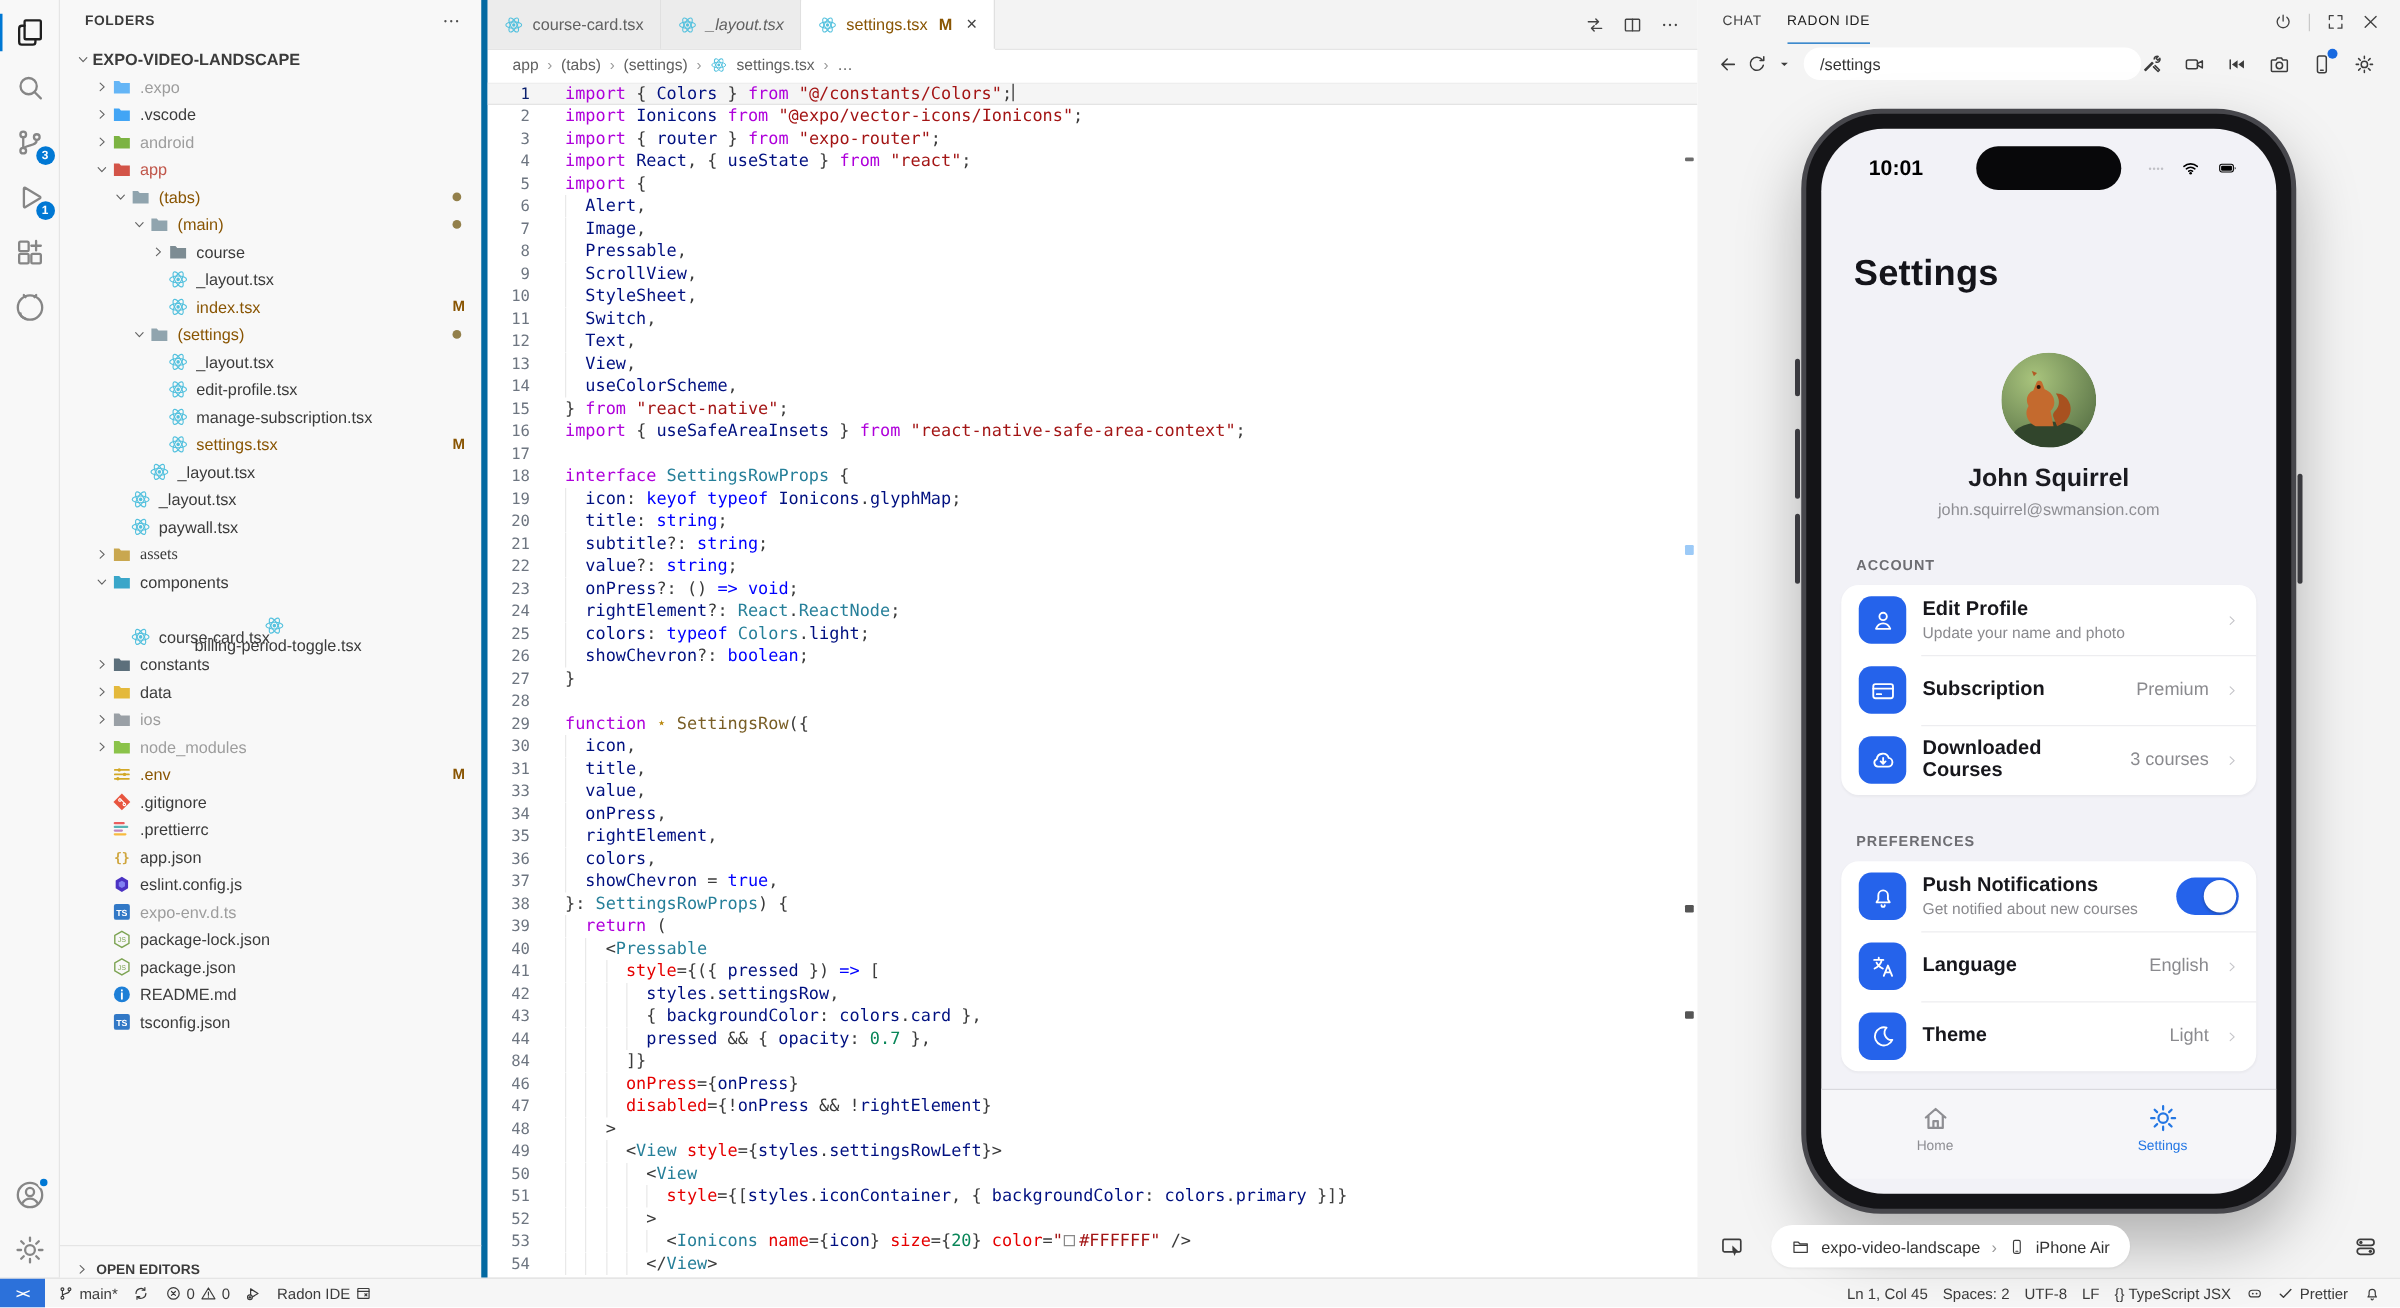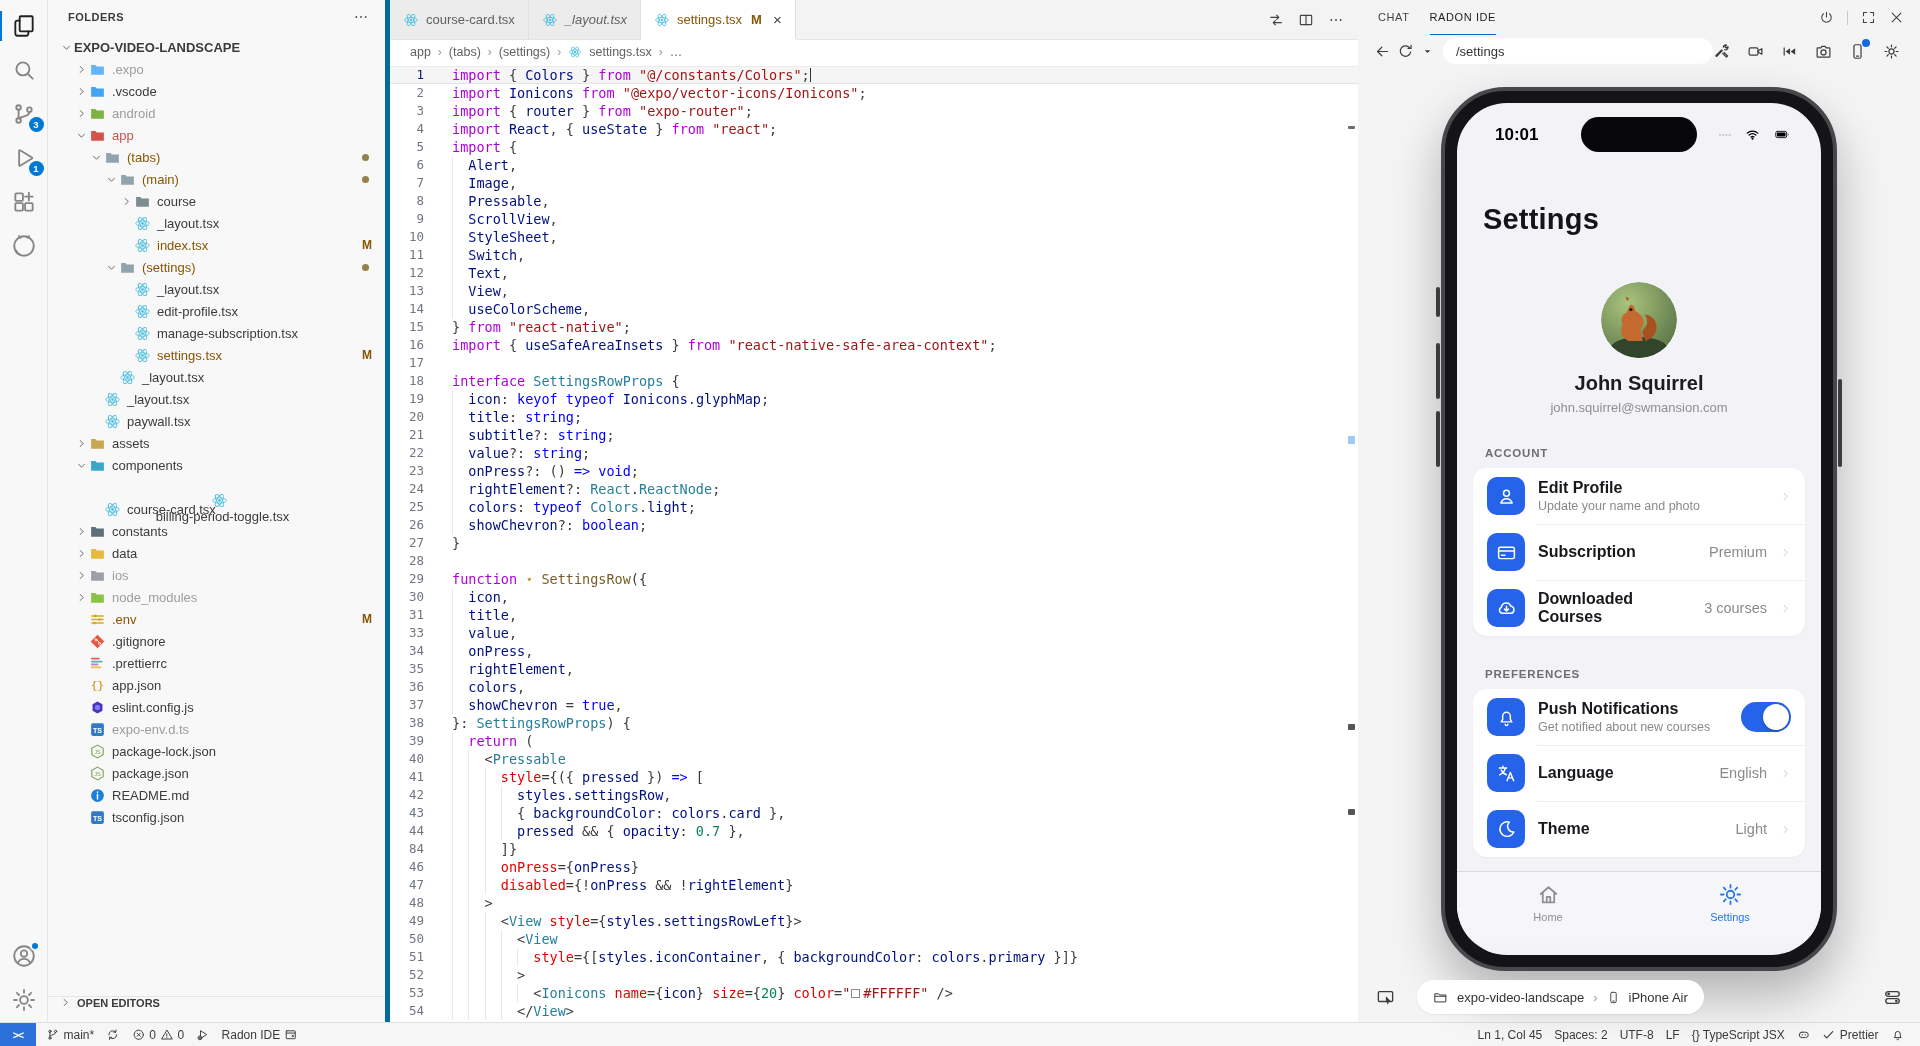--- a/index.html
+++ b/index.html
@@ -27,21 +27,21 @@
   .tree{flex:1;overflow:hidden;font-size:13px;color:#3b3b3b;padding-top:2px}
   .trow{height:22px;display:flex;align-items:center;position:relative;padding-right:28px;cursor:pointer;white-space:nowrap}
   .trow .chev{width:16px;height:16px;color:#646464;flex:none;display:flex;align-items:center;justify-content:center}
   .chev svg{width:11px;height:11px}
   .chev.open svg{transform:rotate(90deg)}
   .trow .fic{width:17px;height:17px;flex:none;margin-right:6px}
   .trow.root{font-weight:700}
   .t-mod{color:#895503}.t-ign{color:#9d9d9d}.t-err{color:#c0564a}
   .mk{position:absolute;right:13px;font-size:12px;font-weight:600;color:#895503}
   .mk.dotmk{width:7px;height:7px;border-radius:50%;background:#93804b;right:16px}
-  .openeds{height:26px;border-top:1px solid #e5e5e5;display:flex;align-items:flex-start;gap:5px;padding-left:12px;font-size:11px;font-weight:700;color:#3b3b3b;cursor:pointer}
+  .openeds{height:26px;border-top:1px solid #e5e5e5;display:flex;align-items:flex-end;gap:5px;padding-left:12px;font-size:11px;font-weight:700;color:#3b3b3b;cursor:pointer}
   .openeds .chev{width:12px;height:12px;color:#646464}
 
   
   .editor{flex:1;display:flex;flex-direction:column;background:#fff;min-width:0}
   .tabs{height:40px;background:#f3f3f3;border-bottom:1px solid #e5e5e5;display:flex;align-items:stretch}
   .tab{display:flex;align-items:center;gap:7px;padding:0 13px;font-size:13px;color:#616161;background:#ececec;border-right:1px solid #e0e0e0;cursor:pointer}
   .tab .fic{width:16px;height:16px}
   .tab.active{background:#fff;color:#895503;box-shadow:0 1px 0 0 #fff}
   .tab.preview .tlabel{font-style:italic}
   .tab .m{color:#895503;font-weight:700;margin-left:2px}
@@ -435,21 +435,21 @@
             <span class="fic ic" style="color: rgb(83, 193, 222);">
               <svg viewBox="0 0 24 24" fill="none" stroke="currentColor" stroke-width="1.3">
                 <circle cx="12" cy="12" r="2" fill="currentColor" stroke="none"></circle>
                 <ellipse cx="12" cy="12" rx="9.5" ry="3.8"></ellipse>
                 <ellipse cx="12" cy="12" rx="9.5" ry="3.8" transform="rotate(60 12 12)"></ellipse>
                 <ellipse cx="12" cy="12" rx="9.5" ry="3.8" transform="rotate(120 12 12)"></ellipse>
               </svg>
             </span>
             <span class="lbl ">paywall.tsx</span>
           </div>
-          <div class="trow" style="padding-left: 25px;">
+          <div class="trow" style="padding-left: 25px; font-family: Liberation Serif, serif;">
             <span class="chev">
               <svg viewBox="0 0 24 24" fill="none" stroke="currentColor" stroke-width="2" stroke-linecap="round" stroke-linejoin="round">
                 <path d="M9 5.5l7 6.5-7 6.5"></path>
               </svg>
             </span>
             <span class="fic ic" style="color: rgb(201, 167, 79);">
               <svg viewBox="0 0 24 24">
                 <path d="M3 5.5h6l2 2.2h10V19.5H3z" fill="currentColor"></path>
               </svg>
             </span>

